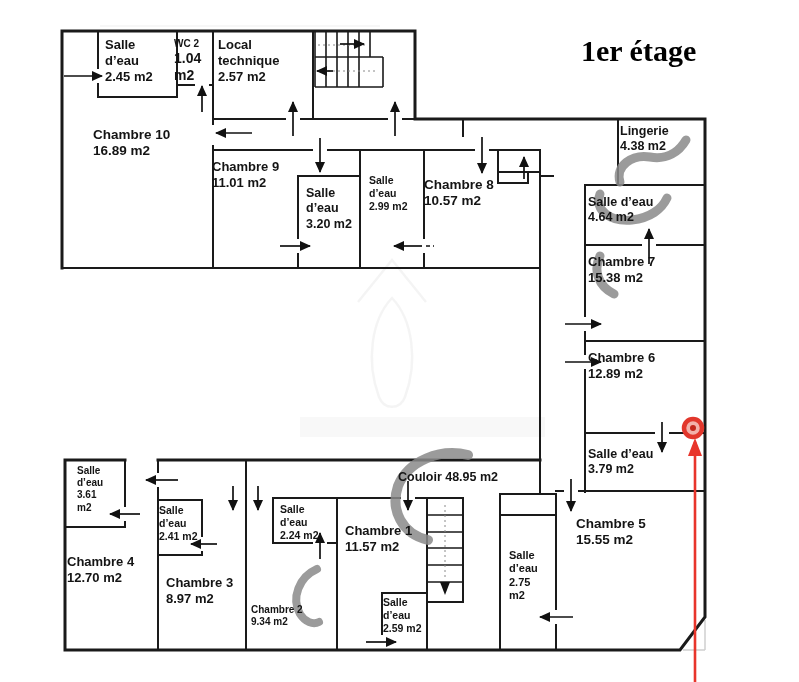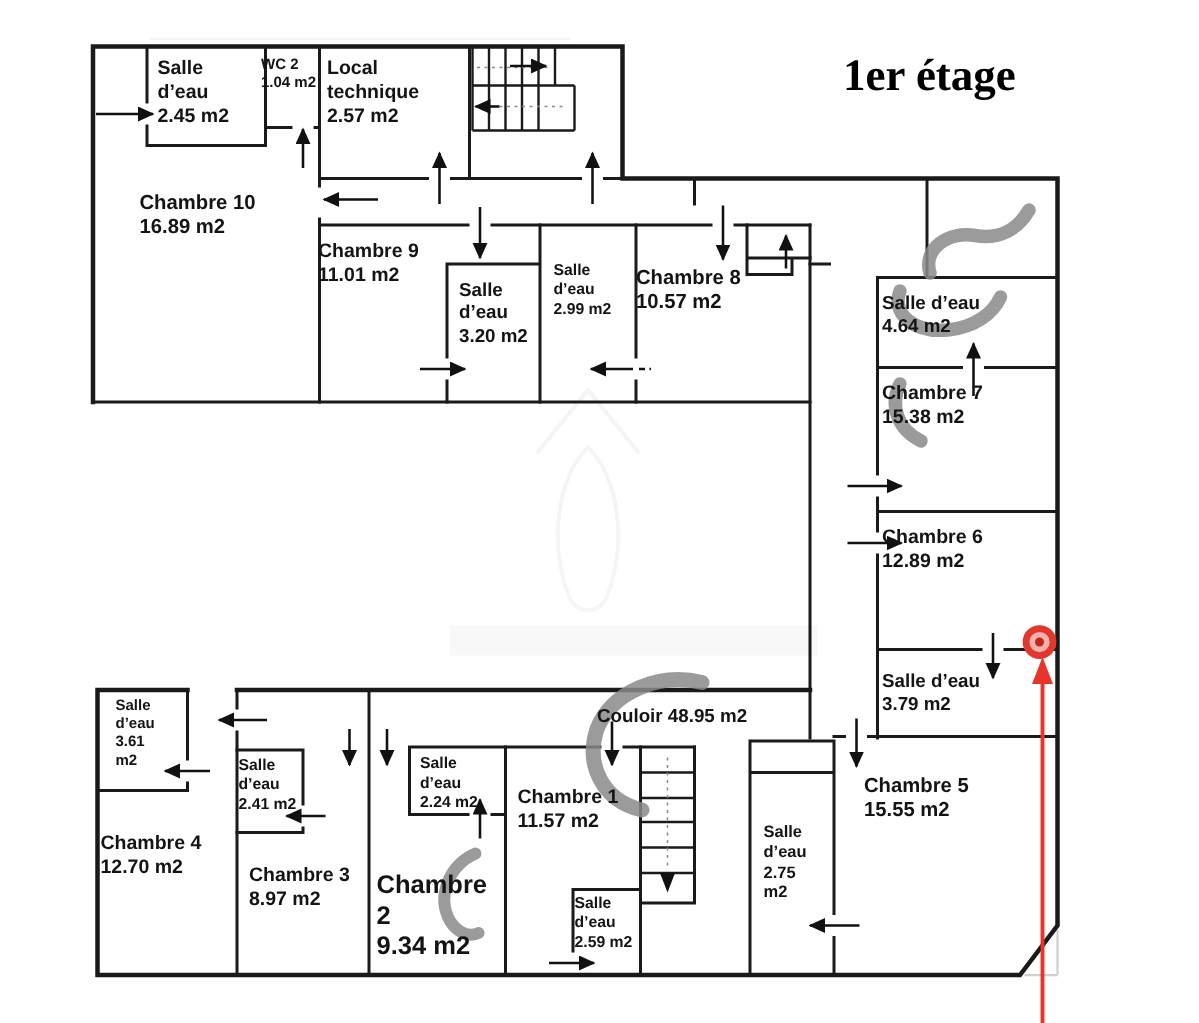--- a/index.html
+++ b/index.html
@@ -1,24 +1,24 @@
 <!DOCTYPE html>
 <html><head>
 <meta charset="utf-8">
 <style>
   html,body{margin:0;padding:0;background:#fff}
   .stage{position:relative;width:799px;height:682px;background:#ffffff;
          font-family:"Liberation Sans",sans-serif;overflow:hidden}
   .stage svg{position:absolute;left:0;top:0}
   .lbl{position:absolute;text-align:left;font-weight:700;color:#141414;line-height:1.22}
   .lbl .nm,.lbl .ar{display:block}
-  .title{position:absolute;left:562px;top:34px;width:170px;
+  .title{position:absolute;left:581px;top:34px;width:170px;
          font-family:"Liberation Serif",serif;font-weight:700;font-size:30px;color:#000;text-align:left}
   .couloir{white-space:nowrap}
-  .wc2 .ar{font-size:10px}
+  .wc2 .ar{font-size:14px}
 </style>
 </head>
 <body>
 
 <div class="stage">
 
   <svg width="799" height="682" viewBox="0 0 799 682">
     <defs>
       <marker id="ah" markerWidth="12" markerHeight="11" refX="10" refY="5" orient="auto" markerUnits="userSpaceOnUse">
         <path d="M0,0 L11,5 L0,10 Z" fill="#111"></path>
@@ -146,20 +146,24 @@
     <span class="ar">3.20 m2</span>
   </div>
   <div class="lbl" style="left:369px;top:174px;width:46px;font-size:10.5px">
     <span class="nm">Salle d’eau</span>
     <span class="ar">2.99 m2</span>
   </div>
   <div class="lbl" style="left:424px;top:177px;width:98px;font-size:13.5px">
     <span class="nm">Chambre 8</span>
     <span class="ar">10.57 m2</span>
   </div>
+  <div class="lbl" style="left:620px;top:124px;width:82px;font-size:12.5px">
+    <span class="nm">Lingerie</span>
+    <span class="ar">4.38 m2</span>
+  </div>
   <div class="lbl" style="left:588px;top:195px;width:114px;font-size:12.5px">
     <span class="nm">Salle d’eau</span>
     <span class="ar">4.64 m2</span>
   </div>
   <div class="lbl" style="left:588px;top:254px;width:114px;font-size:13px">
     <span class="nm">Chambre 7</span>
     <span class="ar">15.38 m2</span>
   </div>
   <div class="lbl" style="left:588px;top:350px;width:114px;font-size:13px">
     <span class="nm">Chambre 6</span>
@@ -181,21 +185,21 @@
     <span class="ar">11.57 m2</span>
   </div>
   <div class="lbl" style="left:383px;top:596px;width:43px;font-size:10.5px">
     <span class="nm">Salle d’eau</span>
     <span class="ar">2.59 m2</span>
   </div>
   <div class="lbl" style="left:509px;top:549px;width:38px;font-size:11px">
     <span class="nm">Salle d’eau</span>
     <span class="ar">2.75 m2</span>
   </div>
-  <div class="lbl" style="left:251px;top:580px;width:76px;font-size:17px">
+  <div class="lbl" style="left:251px;top:604px;width:76px;font-size:10px">
     <span class="nm">Chambre 2</span>
     <span class="ar">9.34 m2</span>
   </div>
   <div class="lbl" style="left:280px;top:503px;width:46px;font-size:10.5px">
     <span class="nm">Salle d’eau</span>
     <span class="ar">2.24 m2</span>
   </div>
   <div class="lbl" style="left:166px;top:575px;width:72px;font-size:13px">
     <span class="nm">Chambre 3</span>
     <span class="ar">8.97 m2</span>

